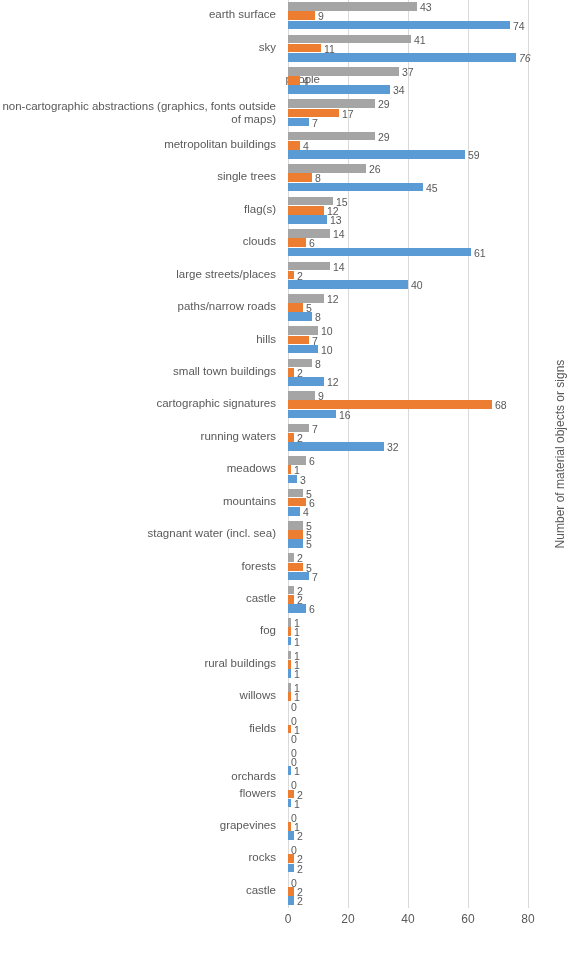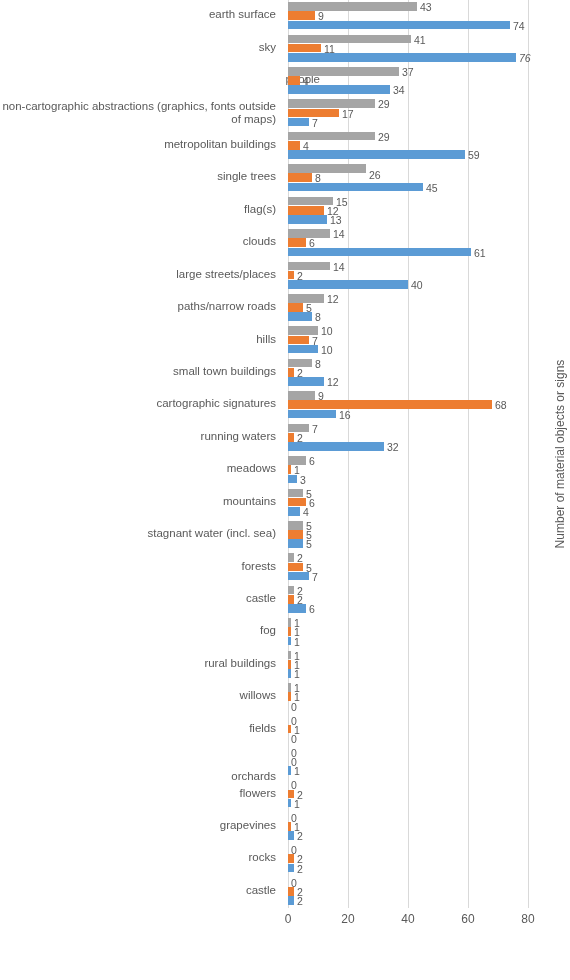--- a/index.html
+++ b/index.html
@@ -306,21 +306,21 @@
             <div class="dlabel" style="left: 15px; top: 0px;">4</div>
           </div>
           <div class="bar-wrap" style="top: 20.5px; width: 240px; text-align: center;">
             <div class="bar english" style="width: 177px;"></div>
             <div class="dlabel" style="left: 180px; top: 0px;">59</div>
           </div>
         </div>
         <div class="cat-row" style="top: 162.143px;">
           <div class="bar-wrap" style="top: 2.2px; width: 240px;">
             <div class="bar french" style="width: 78px;"></div>
-            <div class="dlabel" style="left: 81px; top: 6px;">26</div>
+            <div class="dlabel" style="left: 81px; top: 0px;">26</div>
           </div>
           <div class="bar-wrap" style="top: 11.35px; width: 240px;">
             <div class="bar german" style="width: 24px;"></div>
             <div class="dlabel" style="left: 27px; top: 0px;">8</div>
           </div>
           <div class="bar-wrap" style="top: 20.5px; width: 240px;">
             <div class="bar english" style="width: 135px;"></div>
             <div class="dlabel" style="left: 138px; top: 0px;">45</div>
           </div>
         </div>

